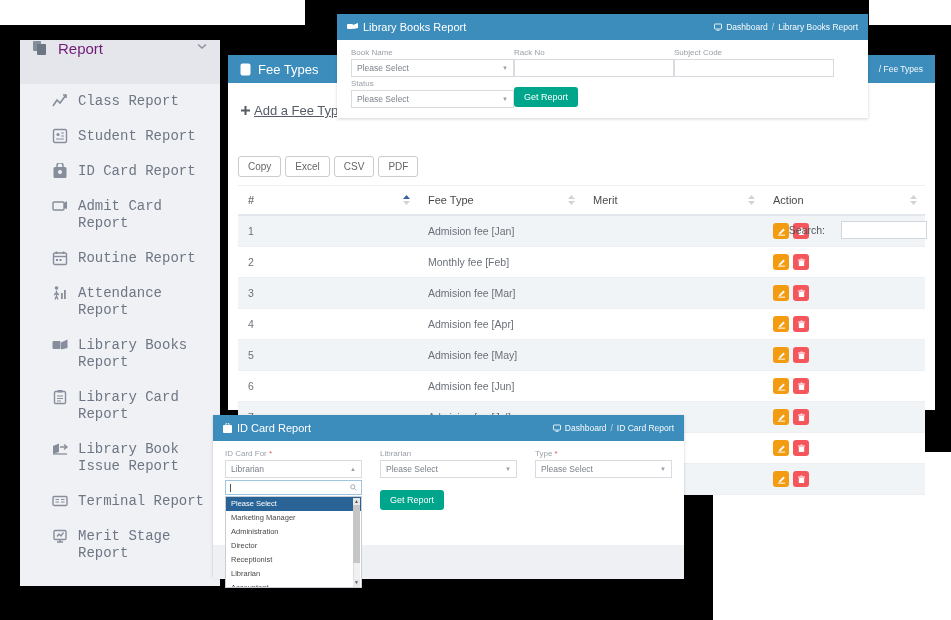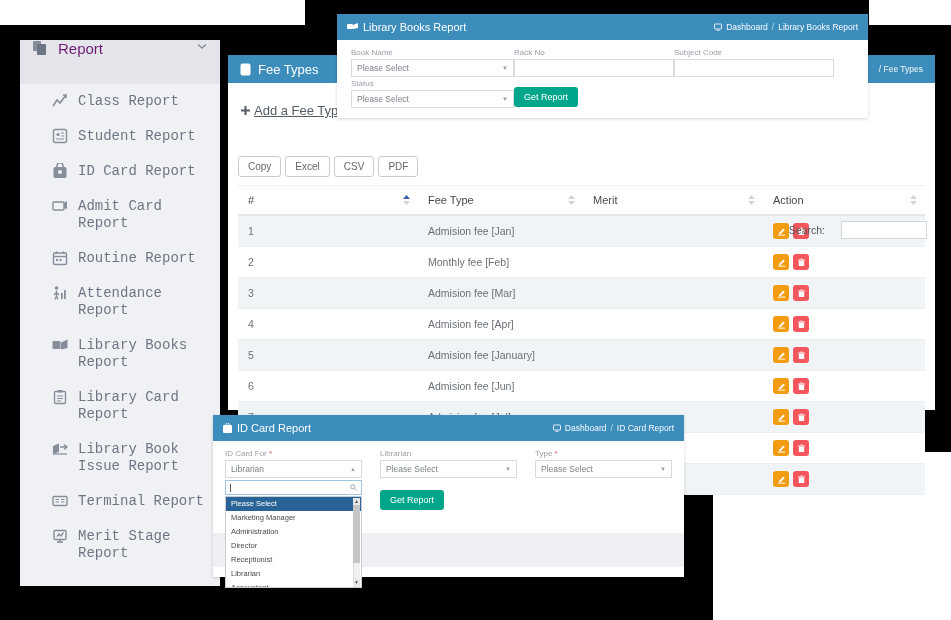--- a/index.html
+++ b/index.html
@@ -126,21 +126,21 @@
   .btn-report {
     background: #00a68c; color: #fff;
     border: none; border-radius: 3px;
     font-size: 9px; padding: 5px 10px; cursor: pointer;
     font-family: "Liberation Sans", sans-serif;
     align-self: flex-end; margin-bottom: 1px;
   }
 
   
   #panel-id { left: 213px; top: 415px; width: 471px; height: 162px; }
-  #id-body { padding: 8px 12px 0 12px; background:#fff; height:92px; }
+  #id-body { padding: 8px 12px 0 12px; background:#fff; height:104px; }
   #id-foot { height: 34px; background: #eef0f4; }
   #id-row { display: flex; gap: 18px; }
   .w-id { width: 137px; }
   #dd-wrap { position: relative; }
   #dd-search {
     width: 137px; height: 15px; margin-top: 2px;
     border: 1px solid #9fc6e0; background: #fff;
     display: flex; align-items: center; padding: 0 4px;
     font-size: 8px; color: #555;
   }
@@ -429,21 +429,21 @@
                 </span><span class="act-btn act-del">
                   <svg width="9" height="9" viewBox="0 0 10 10" fill="#fff">
                     <rect x="2" y="3" width="6" height="6" rx="0.8"></rect>
                     <rect x="1" y="1.7" width="8" height="1.2" rx="0.4"></rect>
                     <rect x="4" y="0.6" width="2" height="1.2" rx="0.3"></rect>
                   </svg>
                 </span></td>
             </tr>
             <tr>
               <td>5</td>
-              <td>Admision fee [January]</td>
+              <td>Admision fee [May]</td>
               <td></td>
               <td><span class="act-btn act-edit">
                   <svg width="9" height="9" viewBox="0 0 10 10" fill="none" stroke="#fff" stroke-width="1.1">
                     <path d="M1 9 H9"></path>
                     <path d="M2 7 L7.2 1.8 L8.6 3.2 L3.4 8.4 Z" fill="#fff" stroke="none"></path>
                   </svg>
                 </span><span class="act-btn act-del">
                   <svg width="9" height="9" viewBox="0 0 10 10" fill="#fff">
                     <rect x="2" y="3" width="6" height="6" rx="0.8"></rect>
                     <rect x="1" y="1.7" width="8" height="1.2" rx="0.4"></rect>

